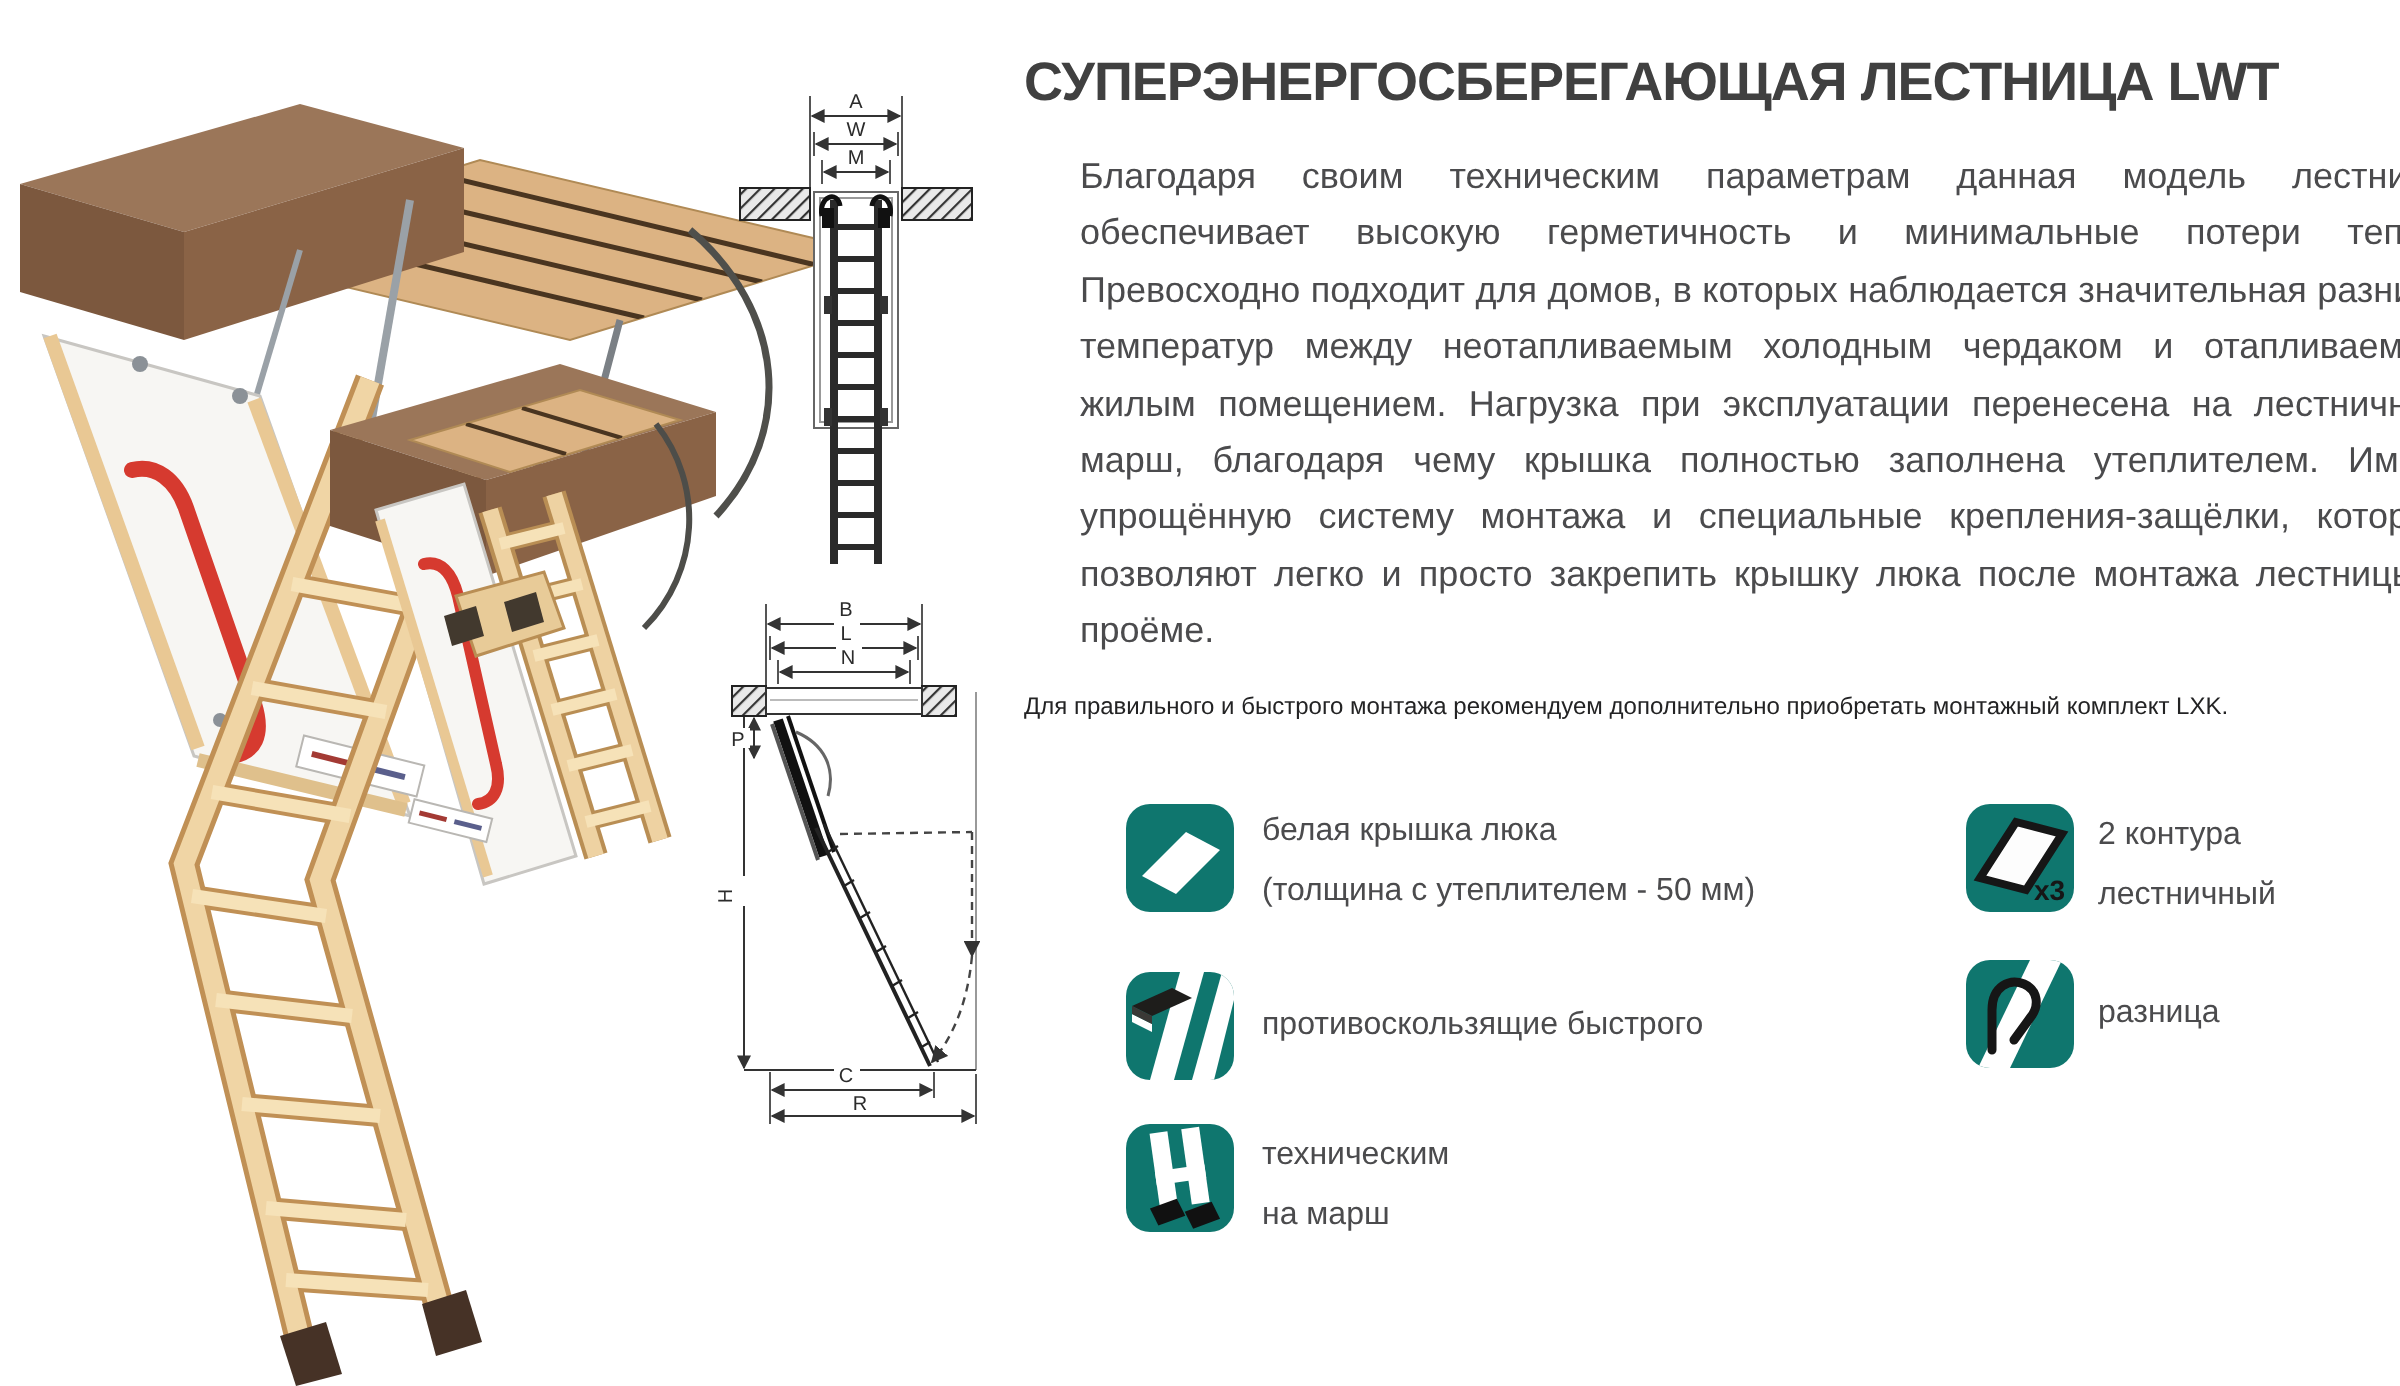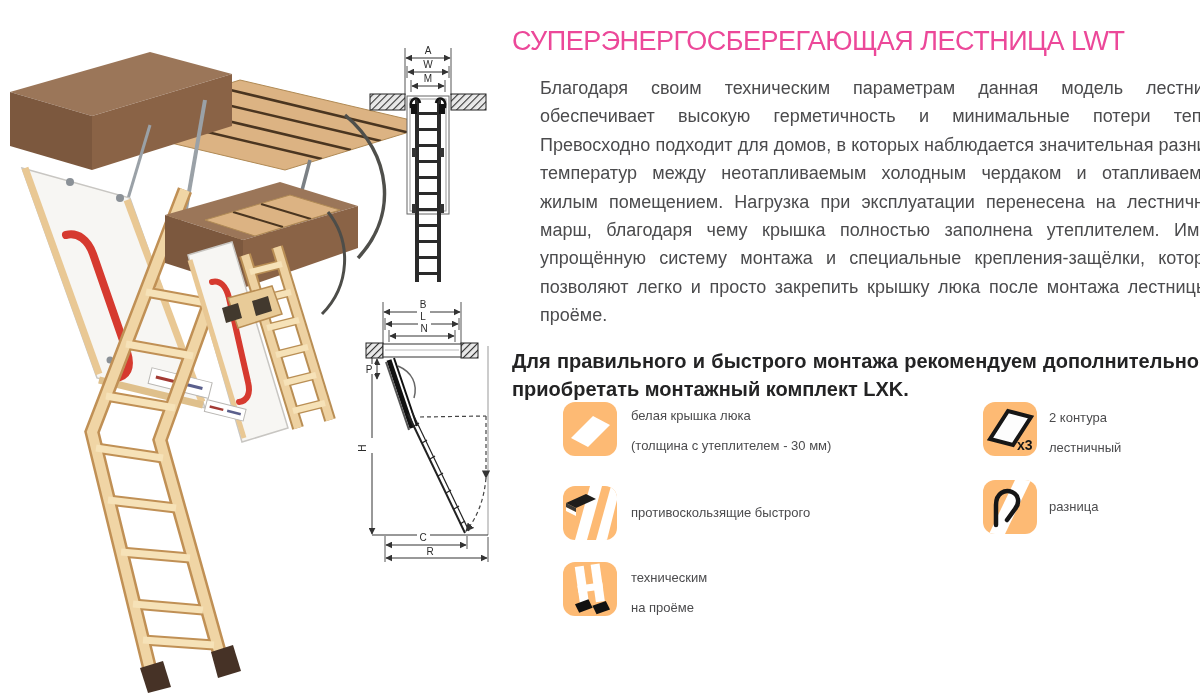--- a/index.html
+++ b/index.html
@@ -6,30 +6,30 @@
   .canvas{position:relative;width:1200px;height:693px;background:#fff;overflow:hidden;
           font-family:"Liberation Sans",sans-serif;}
   svg{display:block;}
   svg text{font-family:"Liberation Sans",sans-serif;}
 
   .photos{position:absolute;left:0;top:0;width:460px;height:693px;}
 
   .diagram-front{position:absolute;left:366px;top:42px;width:130px;height:245px;}
   .diagram-side {position:absolute;left:356px;top:292px;width:150px;height:280px;}
 
-  .title{position:absolute;left:512px;top:8px;width:688px;font-size:27px;font-weight:normal;
-         color:#ec4899;letter-spacing:-0.5px;white-space:nowrap;}
+  .title{position:absolute;left:512px;top:8px;width:688px;font-size:27px;font-weight:bold;
+         color:#404040;letter-spacing:-0.5px;white-space:nowrap;}
   .desc{position:absolute;left:512px;top:56px;width:687px;font-size:18px;line-height:28.4px;
         text-align:justify;color:#4b4b4d;margin-left:28px;}
-  .rec{position:absolute;left:512px;top:327px;width:687px;font-size:20px;line-height:28px;
-       font-weight:bold;color:#232324;text-align:justify;}
-
-  .ficon{position:absolute;width:54px;height:54px;border-radius:12px;background:#fdba74;overflow:hidden;}
+  .rec{position:absolute;left:512px;top:327px;width:687px;font-size:12px;line-height:28px;
+       font-weight:normal;color:#232324;text-align:justify;}
+
+  .ficon{position:absolute;width:54px;height:54px;border-radius:12px;background:#0f766e;overflow:hidden;}
   .ficon svg{position:absolute;left:0;top:0;}
-  .flabel{position:absolute;font-size:13px;line-height:30px;color:#4b4b4d;white-space:nowrap;}
+  .flabel{position:absolute;font-size:16px;line-height:30px;color:#4b4b4d;white-space:nowrap;}
 
   .i-l1{left:563px;top:402px}  .t-l1{left:631px;top:401px}
   .i-l2{left:563px;top:486px}  .t-l2{left:631px;top:498px}
   .i-l3{left:563px;top:562px}  .t-l3{left:631px;top:563px}
   .i-r1{left:983px;top:402px}  .t-r1{left:1049px;top:403px}
   .i-r2{left:983px;top:480px}  .t-r2{left:1049px;top:492px}
 </style>
 </head>
 <body>
 
@@ -318,21 +318,21 @@
 
   <div>
 
     <div class="ficon i-l1">
       <svg width="54" height="54" viewBox="0 0 54 54">
           <polygon points="8,36 30,14 47,23 25,45" fill="#fff"></polygon>
         </svg>
     </div>
     <div class="flabel t-l1">
       <div>белая крышка люка</div>
-      <div>(толщина с утеплителем - 30 мм)</div>
+      <div>(толщина с утеплителем - 50 мм)</div>
     </div>
 
     <div class="ficon i-l2">
       <svg width="54" height="54" viewBox="0 0 54 54">
         <polygon points="12,54 24,54 39,0 27,0" fill="#fff"></polygon>
         <polygon points="33,54 44,54 54,14 54,0 48,0" fill="#fff"></polygon>
         <polygon points="3,21 13,26 13,30 3,25" fill="#fff"></polygon>
         <polygon points="3,17 23,8 33,13 13,22" fill="#1e1d1b"></polygon>
         <polygon points="3,17 13,22 13,26 3,21" fill="#3a3936"></polygon>
       </svg>
@@ -348,21 +348,21 @@
           <rect x="15" y="3" width="9" height="38" fill="#fff"></rect>
           <rect x="31" y="3" width="9" height="38" fill="#fff"></rect>
           <rect x="15" y="22" width="25" height="7" fill="#fff"></rect>
           <polygon points="10,40 24,37 27,46 13,49" fill="#111"></polygon>
           <polygon points="27,44 41,41 44,50 30,53" fill="#111"></polygon>
         </g>
       </svg>
     </div>
     <div class="flabel t-l3">
       <div>техническим</div>
-      <div>на проёме</div>
+      <div>на марш</div>
     </div>
 
     <div class="ficon i-r1">
       <svg width="54" height="54" viewBox="0 0 54 54">
         <polygon points="7,37 25,9 48,15 30,43" fill="#fdfdfd" stroke="#161616" stroke-width="4"></polygon>
         <text x="34" y="48" font-size="14" font-weight="bold" fill="#161616">x3</text>
       </svg>
     </div>
     <div class="flabel t-r1">
       <div>2 контура</div>

